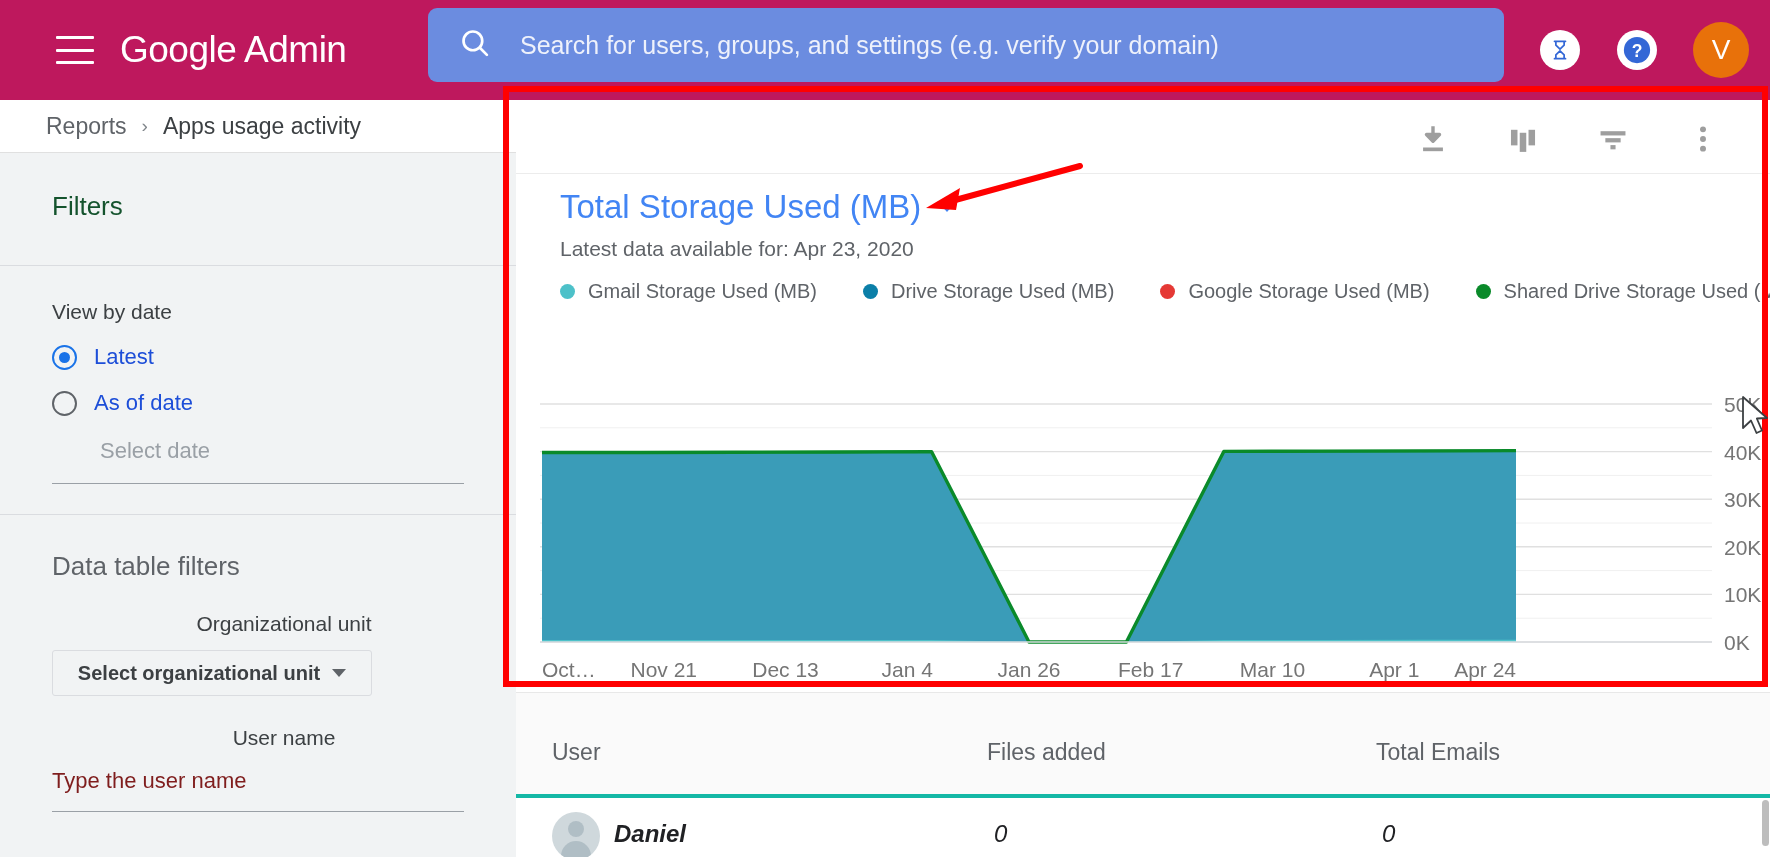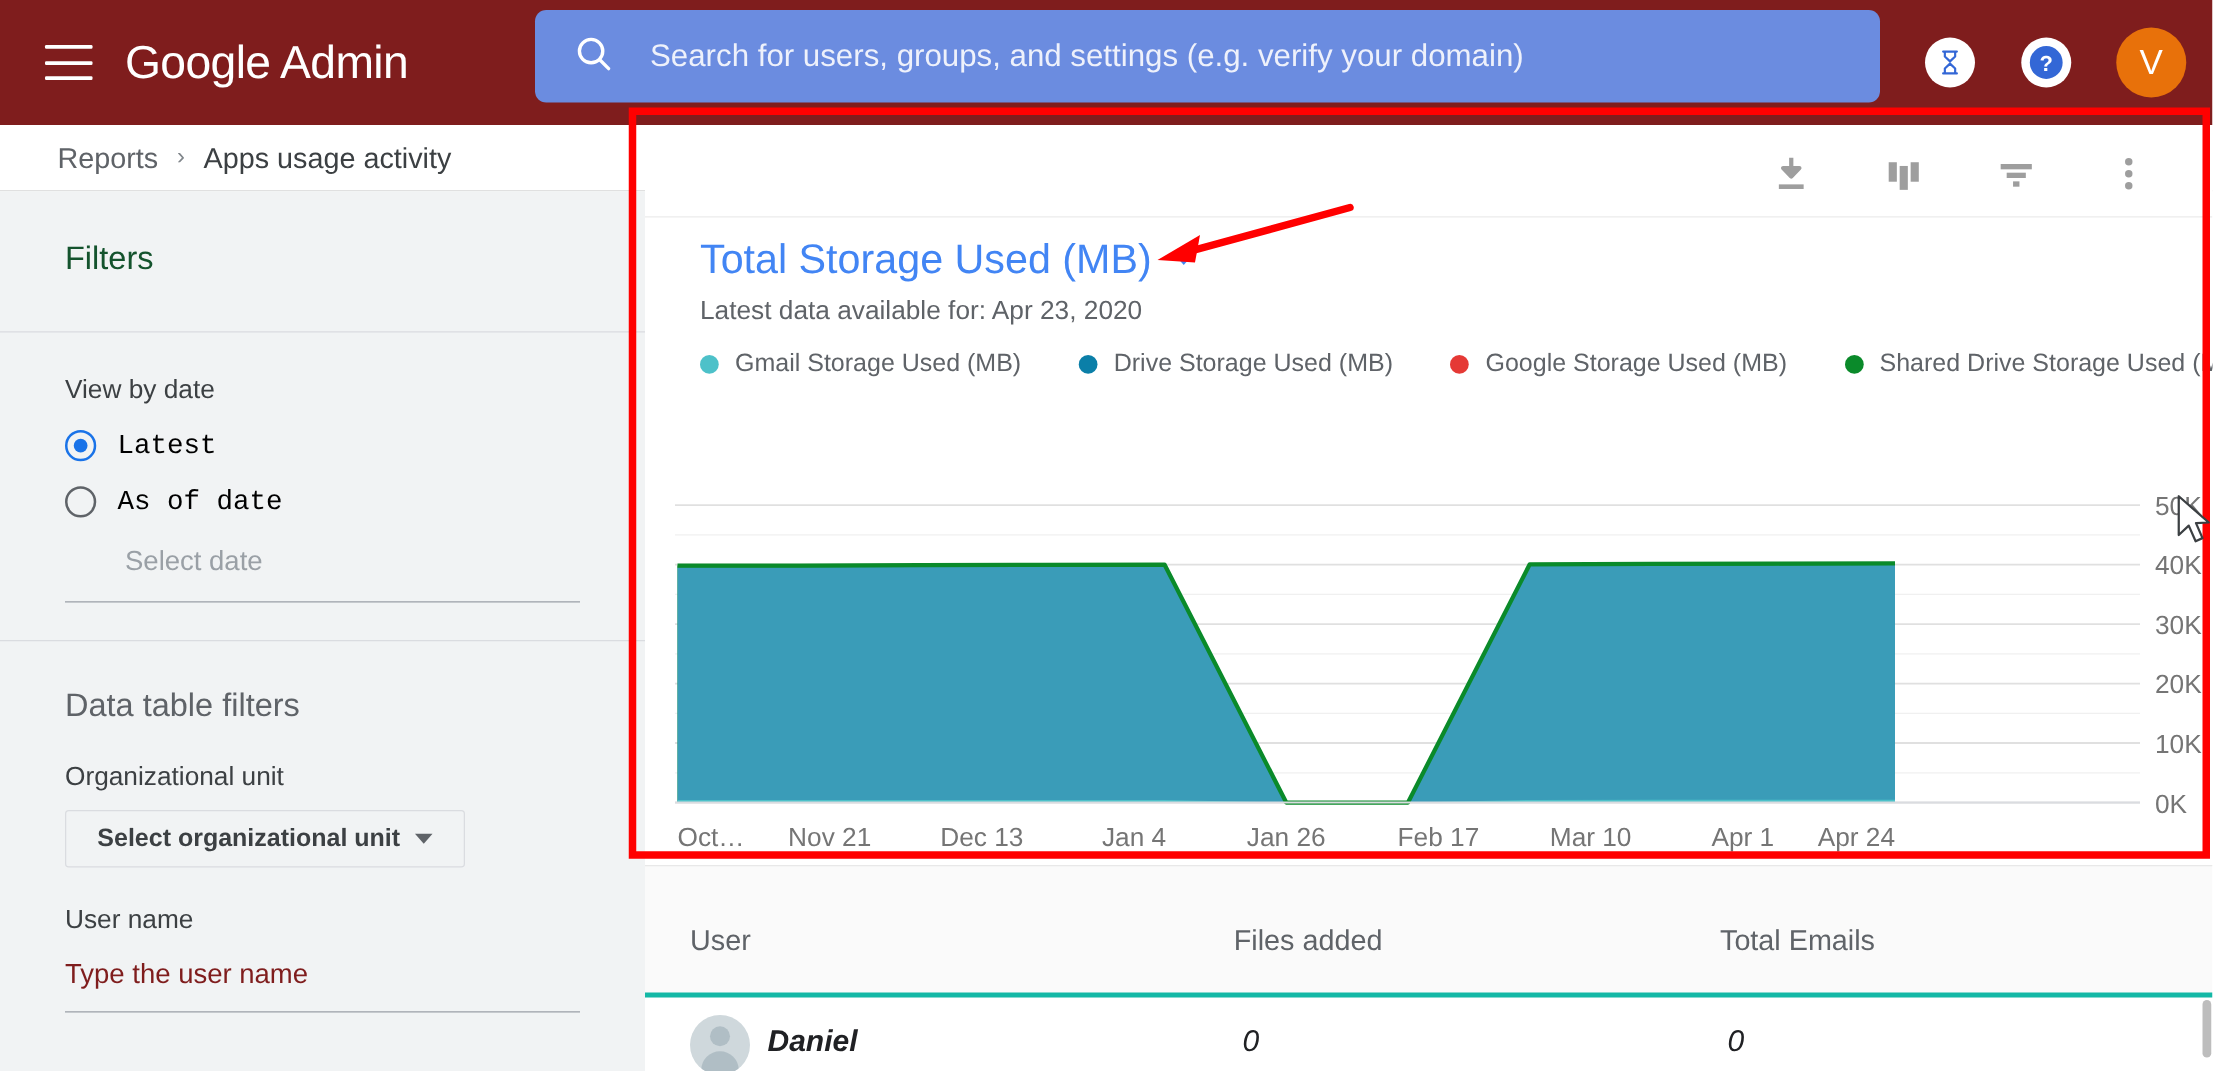--- a/index.html
+++ b/index.html
@@ -7,22 +7,22 @@
     width: 1770px; height: 857px;
     font-family: "Liberation Sans", sans-serif;
     background: #ffffff;
     overflow: hidden;
   }
   #root { position: relative; width: 1770px; height: 857px; }
 
   
   .topbar {
     position: absolute; left: 0; top: 0; width: 1770px; height: 100px;
-    background: #7f1d1d;
-    display: flex; align-items: center;
+    background: #be185d;
+    display: flex; align-items: center; padding-left: 20px;
   }
   .hamburger {
     width: 38px; height: 28px; margin-left: 36px; margin-right: 26px;
     display: flex; flex-direction: column; justify-content: space-between;
     cursor: pointer;
   }
   .hamburger span { display: block; height: 3px; background: #ffffff; border-radius: 1px; }
   .brand {
     color: #ffffff; font-size: 37px; letter-spacing: -0.5px; font-weight: 400;
     white-space: nowrap;
@@ -75,29 +75,29 @@
   .radio-row { display: flex; align-items: center; margin-top: 20px; cursor: pointer; }
   .radio {
     width: 25px; height: 25px; border-radius: 50%;
     border: 2px solid #5f6368; position: relative; flex: 0 0 auto;
   }
   .radio.checked { border-color: #1a73e8; }
   .radio.checked::after {
     content: ""; position: absolute; left: 5px; top: 5px;
     width: 11px; height: 11px; border-radius: 50%; background: #1a73e8;
   }
-  .radio-label { font-size: 22px; color: #000000; margin-left: 17px; font-family: Liberation Mono, monospace; }
+  .radio-label { font-size: 22px; color: #1d4ed8; margin-left: 17px; }
   .date-input {
     margin: 22px 52px 0 52px; padding-left: 48px;
     border-bottom: 1px solid #9aa0a6; height: 46px;
     font-size: 22px; color: #9aa0a6; cursor: text;
   }
   .section-sep { height: 1px; background: #dadce0; margin-top: 30px; }
   .dt-title { font-size: 26px; color: #5f6368; padding: 36px 0 0 52px; }
-  .field-label { font-size: 21px; color: #3c4043; padding: 30px 0 0 52px; }
+  .field-label { font-size: 21px; color: #3c4043; padding: 30px 0 0 52px; text-align: center; }
   .select-btn {
     margin: 14px 0 0 52px; width: 320px; height: 46px;
     border: 1px solid #dadce0; background: #f1f3f4; border-radius: 3px;
     display: flex; align-items: center; justify-content: center;
     font-size: 20px; font-weight: bold; color: #3c4043; cursor: pointer;
   }
   .caret-down {
     width: 0; height: 0; margin-left: 12px;
     border-left: 7px solid transparent; border-right: 7px solid transparent;
     border-top: 8px solid #5f6368;

